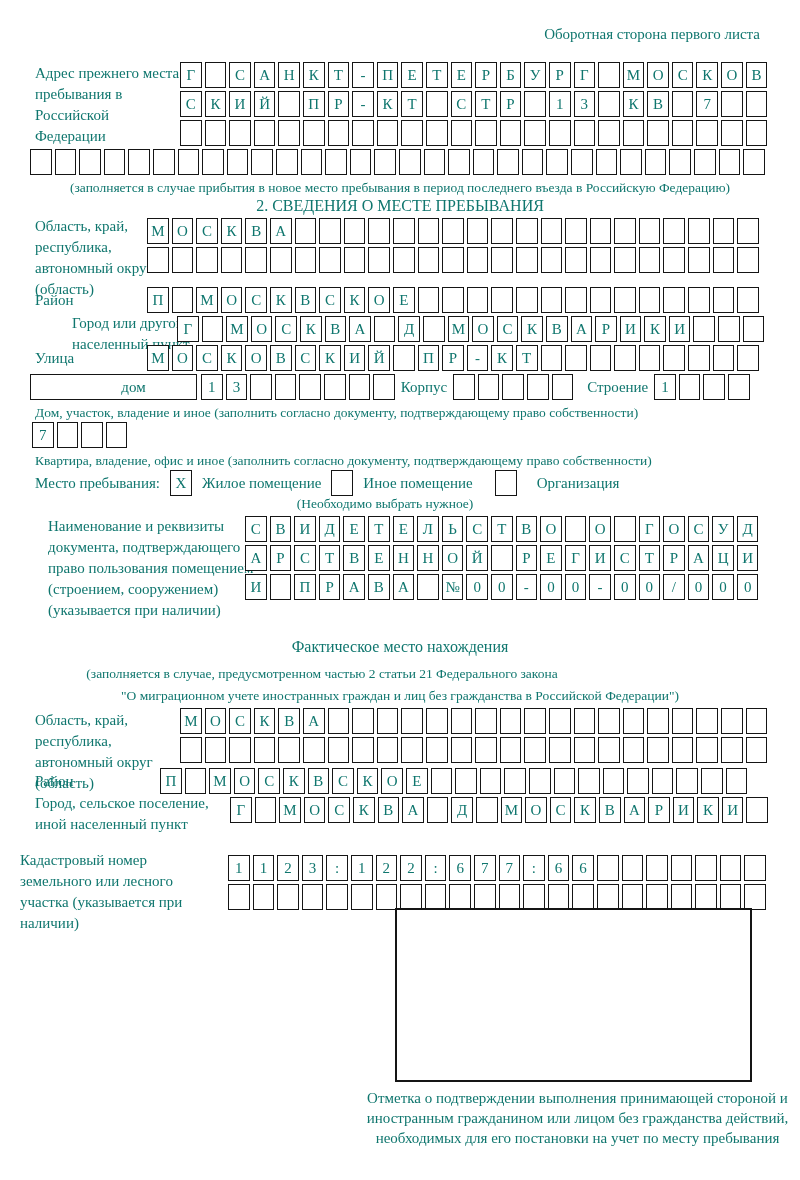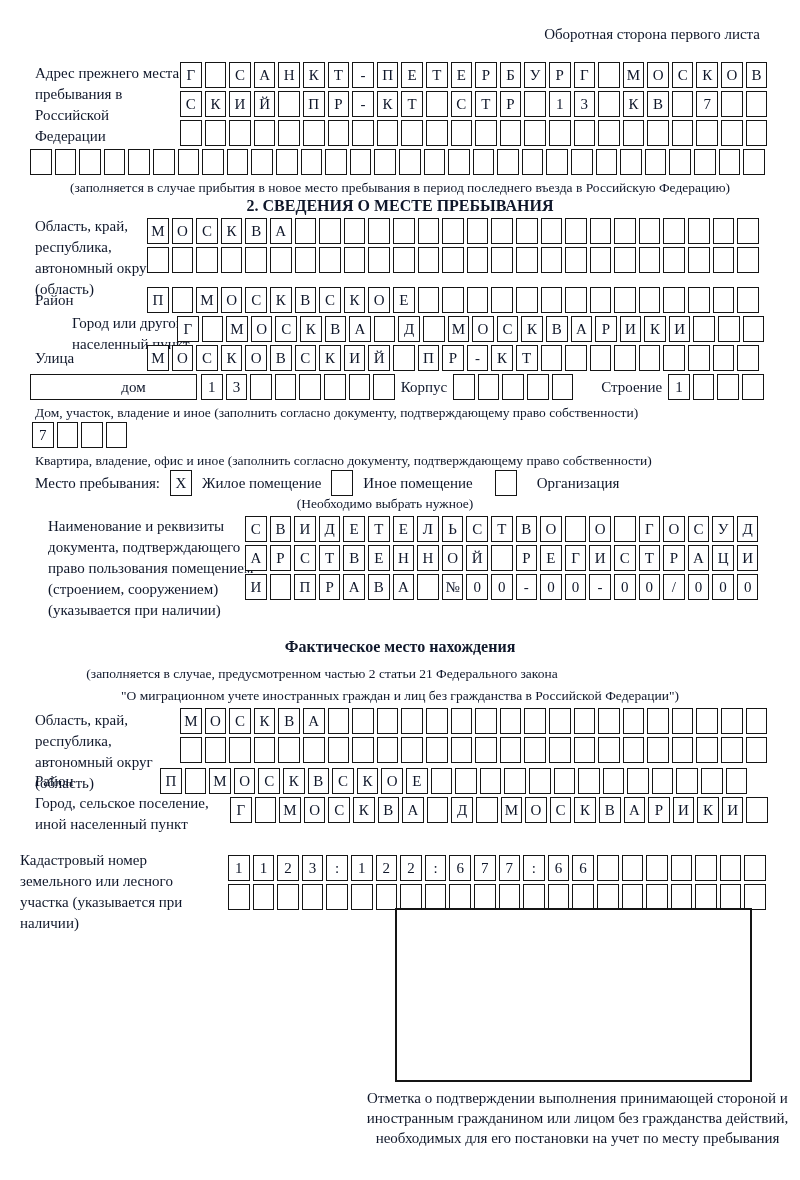--- a/index.html
+++ b/index.html
@@ -1,18 +1,18 @@
 <!DOCTYPE html>
 <html><head>
 <meta charset="utf-8">
 <style>
   html,body{margin:0;padding:0;background:#fff;}
   .sheet{
     position:relative;width:800px;height:1180px;background:#ffffff;
-    font-family:"Liberation Serif","DejaVu Serif",serif;color:#0f172a;overflow:hidden;
+    font-family:"Liberation Serif","DejaVu Serif",serif;color:#0f766e;overflow:hidden;
   }
   .abs{position:absolute;}
   .lbl{font-size:15px;line-height:21px;}
   .small{font-size:13.5px;line-height:19px;}
   .center{text-align:center;}
   .cellrow{display:flex;gap:3px;}
   .cell{
     flex:0 0 21.6px;width:21.6px;height:26px;border:1.8px solid #151515;
     box-sizing:border-box;display:flex;align-items:center;justify-content:center;
     font-size:15px;background:#fff;
@@ -22,21 +22,21 @@
     display:flex;align-items:center;justify-content:center;font-size:15px;background:#fff;padding-left:40px;
   }
   .hrow{display:flex;align-items:center;gap:4px;}
   .inline-lbl{font-size:15px;white-space:nowrap;padding:0 2px;}
   .cbrow{display:flex;align-items:center;gap:10px;font-size:15px;}
   .cb{
     flex:0 0 22px;width:22px;height:26px;border:1.8px solid #151515;box-sizing:border-box;
     display:flex;align-items:center;justify-content:center;font-size:15px;background:#fff;
   }
   .stamp-box{border:2.2px solid #151515;box-sizing:border-box;background:#fff;}
-  .title{font-size:16px;font-weight:bold;}
+  .title{font-size:16px;font-weight:normal;}
 </style>
 </head>
 <body>
 
 <div class="sheet">
 
   <div class="abs lbl" style="top:24px;right:40px;">Оборотная сторона первого листа</div>
 
   <div class="abs lbl" style="left:35px;top:63px;width:145px;">Адрес прежнего места пребывания в Российской Федерации</div>
   <div class="abs cellrow" style="left:180px;top:62px;">
@@ -308,21 +308,21 @@
         <span class="cell"></span>
       </div>
     <span class="inline-lbl">Корпус</span>
     <div class="cellrow">
         <span class="cell"></span>
         <span class="cell"></span>
         <span class="cell"></span>
         <span class="cell"></span>
         <span class="cell"></span>
       </div>
-    <span class="inline-lbl" style="margin-left:22px;">Строение</span>
+    <span class="inline-lbl" style="margin-left:8px;">Строение</span>
     <div class="cellrow">
         <span class="cell">1</span>
         <span class="cell"></span>
         <span class="cell"></span>
         <span class="cell"></span>
       </div>
   </div>
   <div class="abs small" style="left:35px;top:403px;">Дом, участок, владение и иное (заполнить согласно документу, подтверждающему право собственности)</div>
 
   <div class="abs hrow" style="left:30px;top:422px;">

